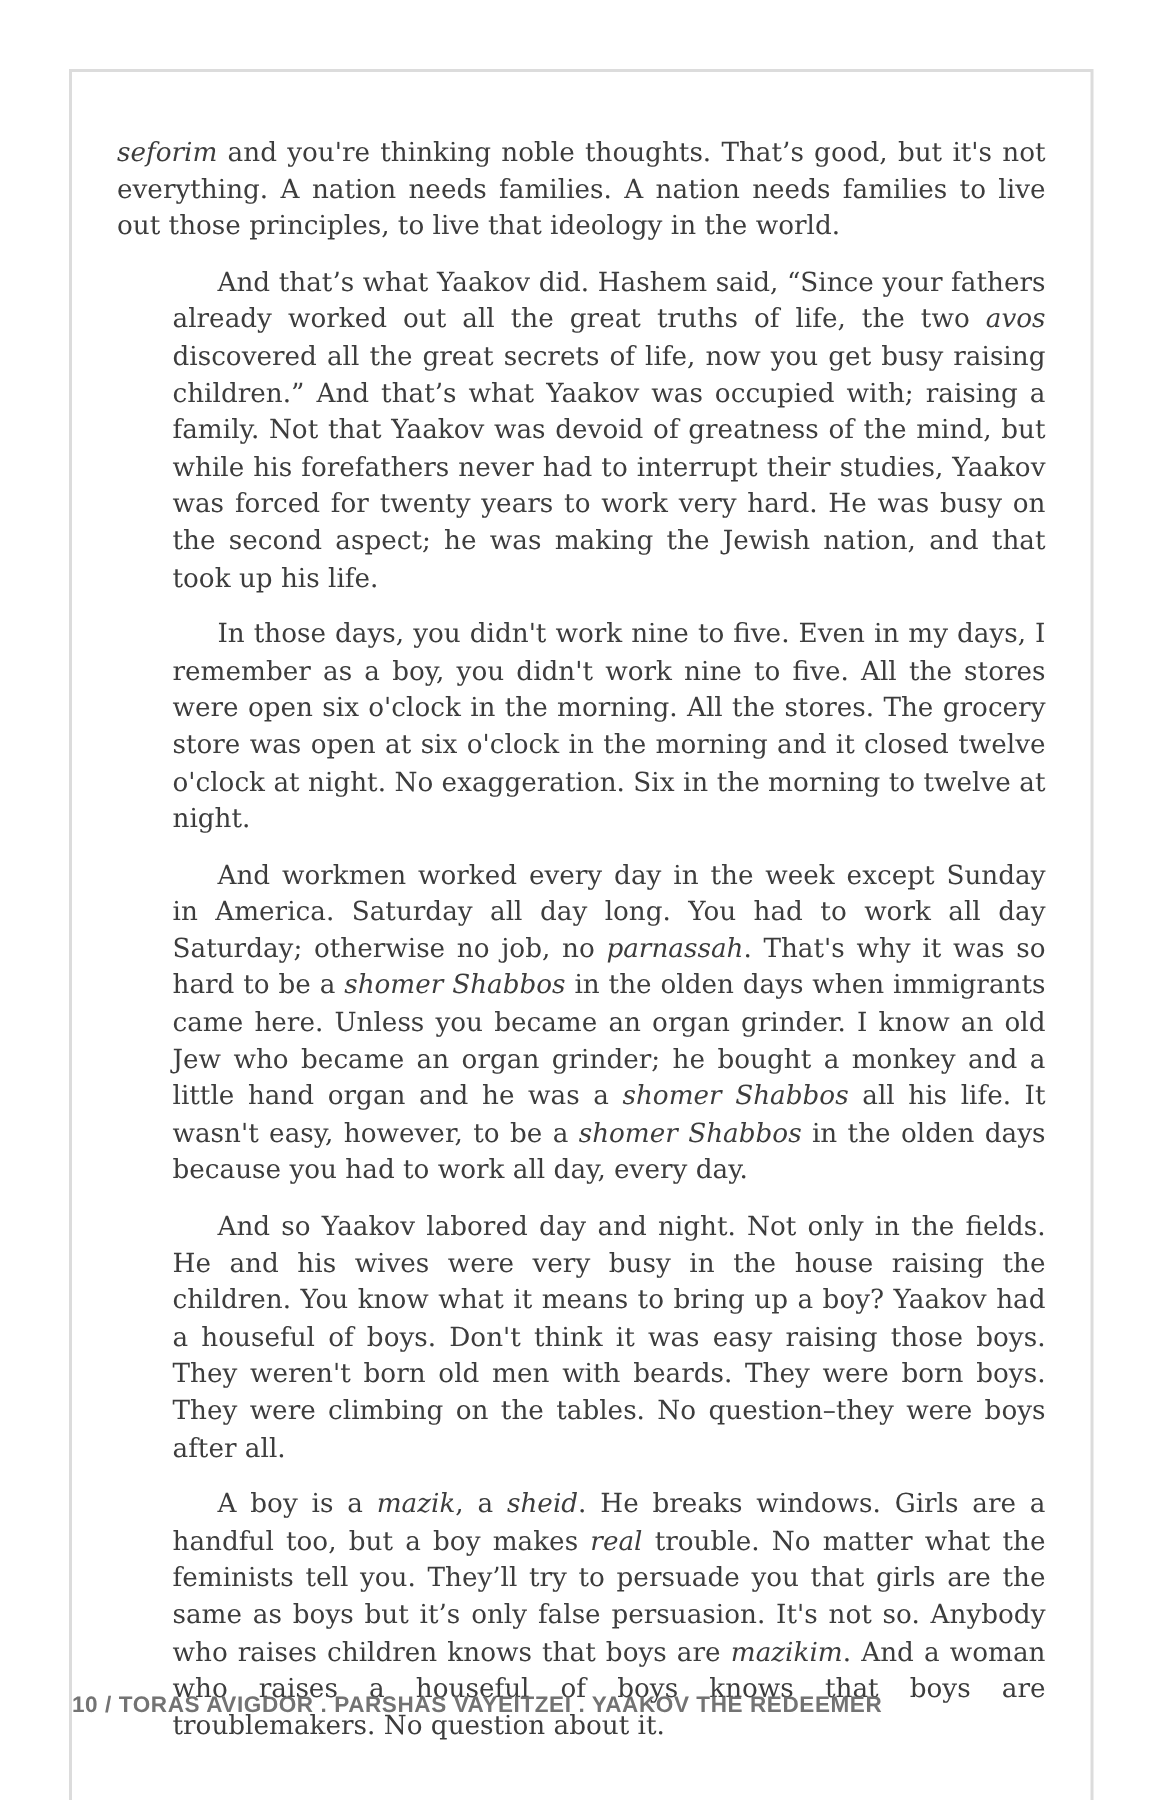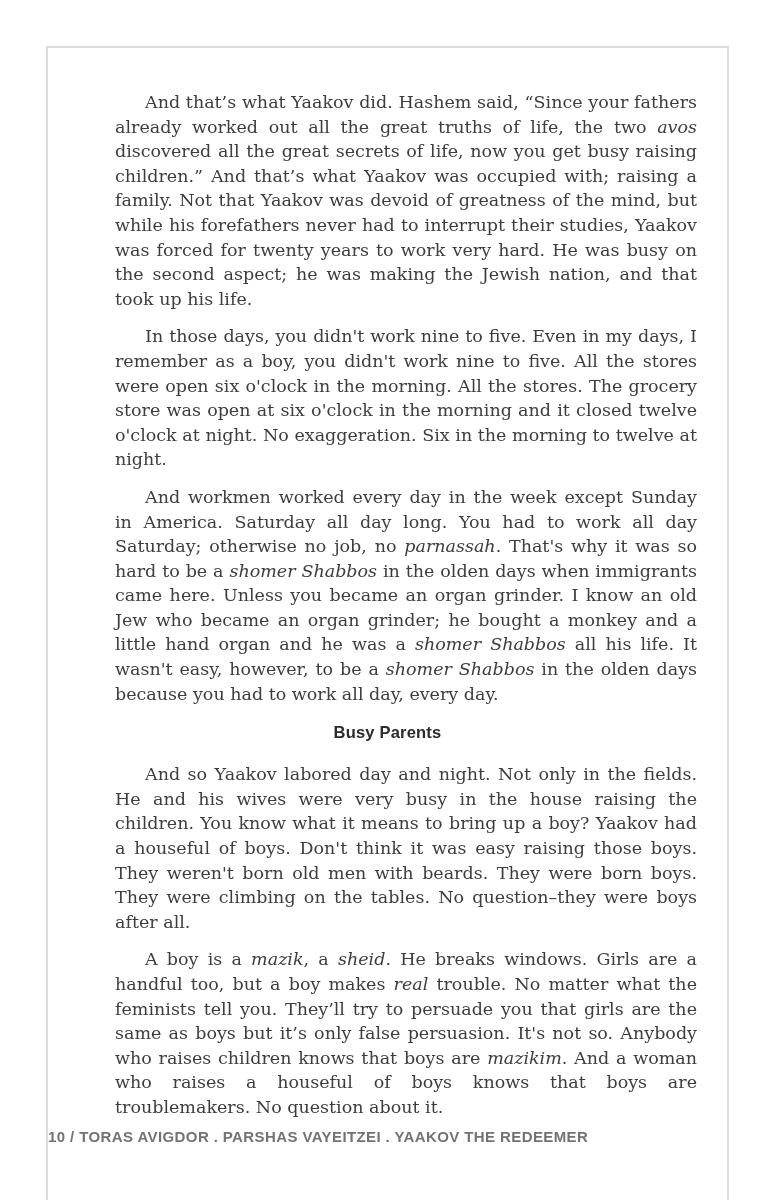--- a/index.html
+++ b/index.html
@@ -61,21 +61,21 @@
     font-size: 15px;
     letter-spacing: 0.4px;
     color: #737373;
   }
 </style>
 </head>
 <body>
 
 <div class="card">
   <div class="content">
+      <p class="body-paragraph"><i>seforim</i><span> and you're thinking noble thoughts. That’s good, but it's not everything. A nation needs families. A nation needs families to live out those principles, to live that ideology in the world.</span></p>
       <p class="body-paragraph indented"><span>And that’s what Yaakov did. Hashem said, “Since your fathers already worked out all the great truths of life, the two </span><i>avos</i><span> discovered all the great secrets of life, now you get busy raising children.” And that’s what Yaakov was occupied with; raising a family. Not that Yaakov was devoid of greatness of the mind, but while his forefathers never had to interrupt their studies, Yaakov was forced for twenty years to work very hard. He was busy on the second aspect; he was making the Jewish nation, and that took up his life.</span></p>
       <p class="body-paragraph indented"><span>In those days, you didn't work nine to five. Even in my days, I remember as a boy, you didn't work nine to five. All the stores were open six o'clock in the morning. All the stores. The grocery store was open at six o'clock in the morning and it closed twelve o'clock at night. No exaggeration. Six in the morning to twelve at night.</span></p>
       <p class="body-paragraph indented"><span>And workmen worked every day in the week except Sunday in America. Saturday all day long. You had to work all day Saturday; otherwise no job, no </span><i>parnassah</i><span>. That's why it was so hard to be a </span><i>shomer Shabbos</i><span> in the olden days when immigrants came here. Unless you became an organ grinder. I know an old Jew who became an organ grinder; he bought a monkey and a little hand organ and he was a </span><i>shomer Shabbos</i><span> all his life. It wasn't easy, however, to be a </span><i>shomer Shabbos</i><span> in the olden days because you had to work all day, every day.</span></p>
-      <h2 class="section-heading">Busy Parents</h2>
       <p class="body-paragraph indented"><span>And so Yaakov labored day and night. Not only in the fields. He and his wives were very busy in the house raising the children. You know what it means to bring up a boy? Yaakov had a houseful of boys. Don't think it was easy raising those boys. They weren't born old men with beards. They were born boys. They were climbing on the tables. No question–they were boys after all.</span></p>
       <p class="body-paragraph indented"><span>A boy is a </span><i>mazik</i><span>, a </span><i>sheid</i><span>. He breaks windows. Girls are a handful too, but a boy makes </span><i>real</i><span> trouble. No matter what the feminists tell you. They’ll try to persuade you that girls are the same as boys but it’s only false persuasion. It's not so. Anybody who raises children knows that boys are </span><i>mazikim</i><span>. And a woman who raises a houseful of boys knows that boys are troublemakers. No question about it.</span></p>
     </div>
   <div class="footer">10 / TORAS AVIGDOR . PARSHAS VAYEITZEI . YAAKOV THE REDEEMER</div>
 </div>
 
 </body></html>

